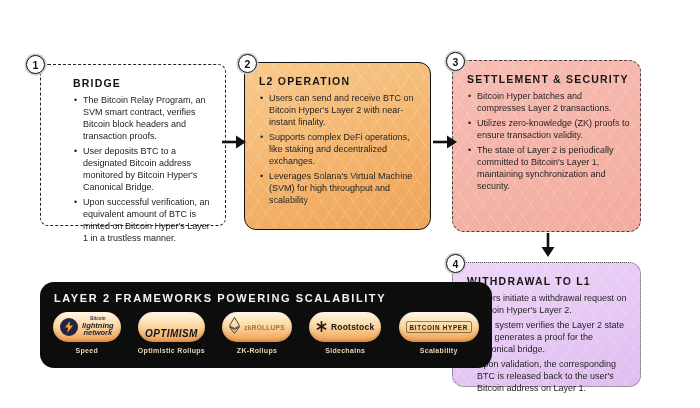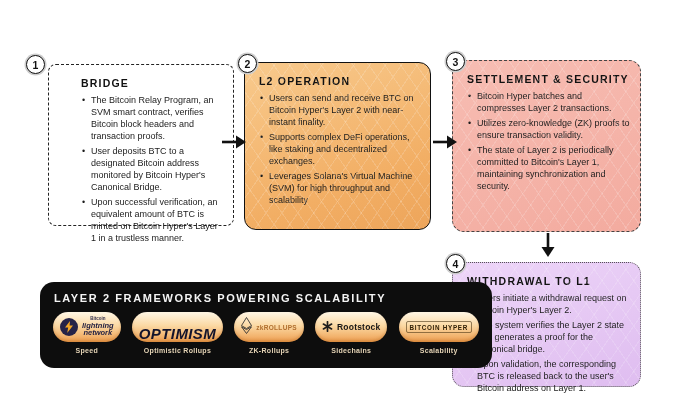--- a/index.html
+++ b/index.html
@@ -21,21 +21,21 @@
     font-size:10.5px; font-weight:800; letter-spacing:1.2px; color:#111;
     margin:0 0 5px 0; line-height:1.25;
   }
   .step-box ul { margin:0; padding:0; list-style:none; }
   .step-box li {
     position:relative; padding-left:10px; margin-bottom:3px;
     font-size:9px; line-height:1.33; color:#1c1c1c;
   }
   .step-box li::before { content:"•"; position:absolute; left:1px; top:0; }
 
-  .step-1 { left:48px;  top:64px;  width:186px; height:162px;
+  .step-1 { left:40px;  top:64px;  width:186px; height:162px;
             background:#ffffff; border:1.6px dashed #222; border-radius:8px;padding-left:32px; }
   .step-2 { left:244px; top:62px;  width:187px; height:168px;
             background:linear-gradient(160deg,#f8ca8d 0%,#f2ae64 70%,#eda55b 100%);
             border:1.7px solid #111; }
   .step-3 { left:452px; top:60px;  width:189px; height:172px;
             background:linear-gradient(160deg,#f7bdb3 0%,#f3ab9f 100%);
             border:1.4px dashed #444; }
   .step-4 { left:452px; top:262px; width:189px; height:125px;
             background:linear-gradient(160deg,#edd5f8 0%,#dfbdf0 100%);
             border:1.6px dotted #555; }
@@ -90,21 +90,21 @@
   
   .ln-circle {
     width:18px; height:18px; border-radius:50%; background:#262347;
     display:flex; align-items:center; justify-content:center; flex:0 0 auto;
   }
   .ln-text { display:flex; flex-direction:column; align-items:center; line-height:1; }
   .ln-top  { font-size:4.5px; font-weight:700; color:#33304f; }
   .ln-line { font-size:7.5px; font-weight:800; font-style:italic; color:#262343; }
 
   
-  .optimism-text { font-size:15px; font-weight:900; font-style:italic; color:#13132b; letter-spacing:0.4px;margin-top:12px; }
+  .optimism-text { font-size:10px; font-weight:900; font-style:italic; color:#13132b; letter-spacing:0.4px;margin-top:12px; }
 
   
   .zk-text { font-size:6.5px; font-weight:800; color:#b06f2f; letter-spacing:0.3px; }
 
   
   .rsk-text { font-size:8.5px; font-weight:800; color:#161616; letter-spacing:0.2px; }
 
   
   .bh-text { font-size:6.3px; font-weight:900; color:#2f2008; letter-spacing:0.7px;
              border:0.5px solid rgba(60,40,10,0.55); padding:1.5px 3px; border-radius:2px; }

